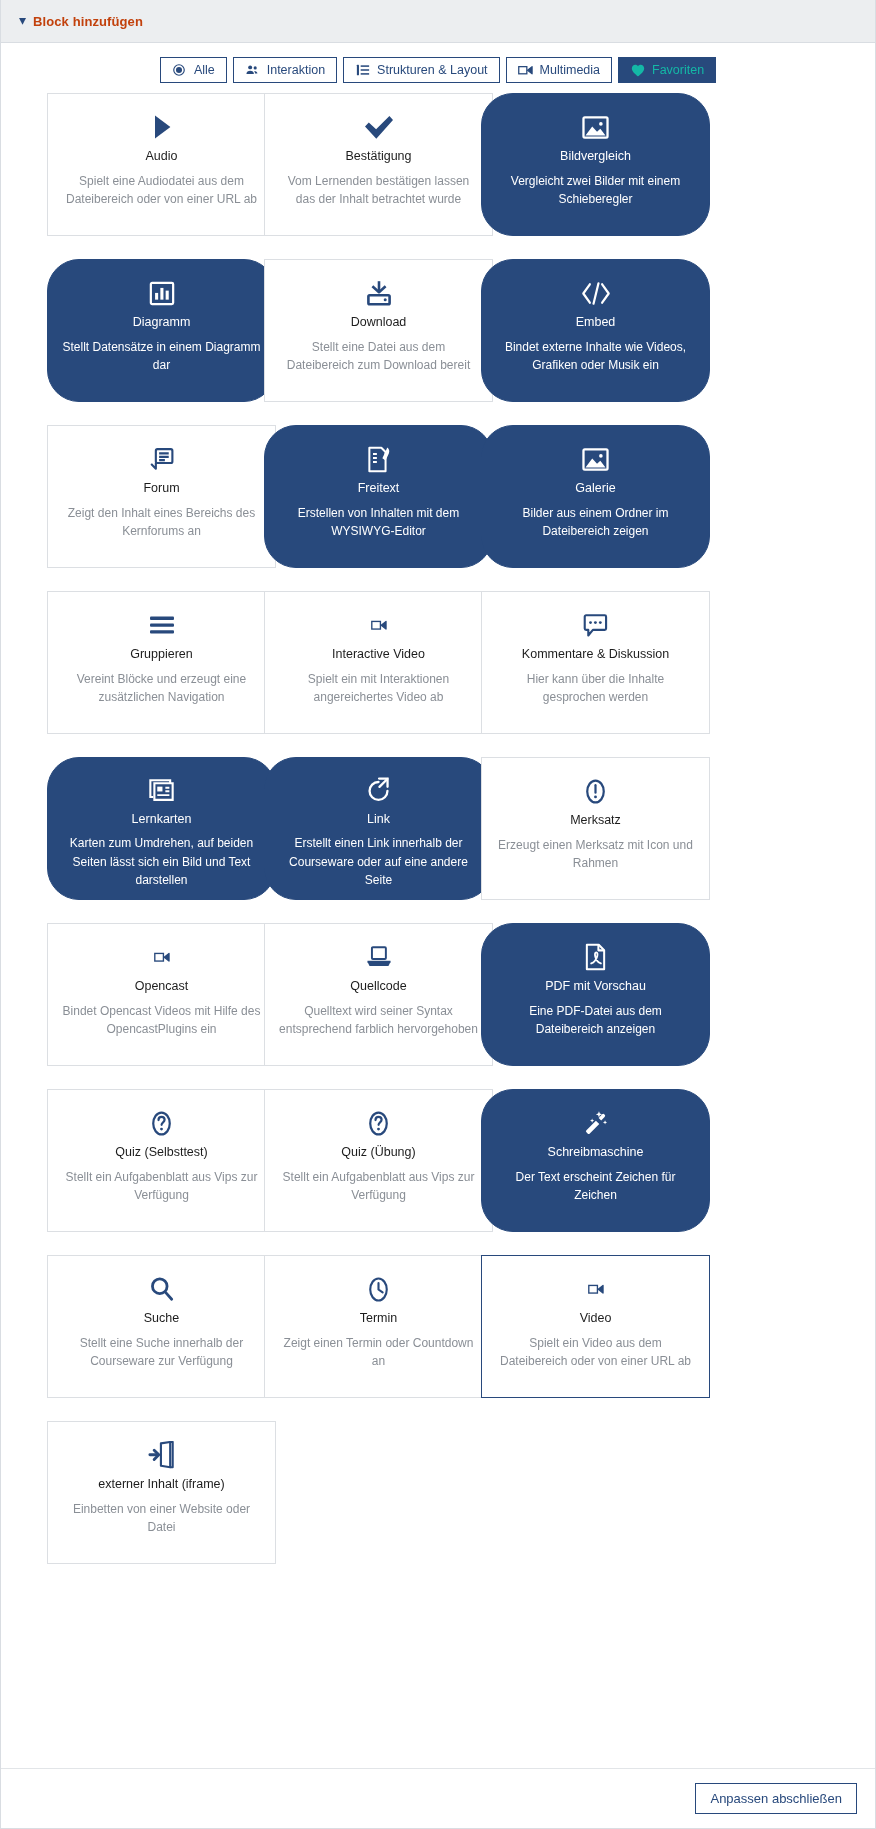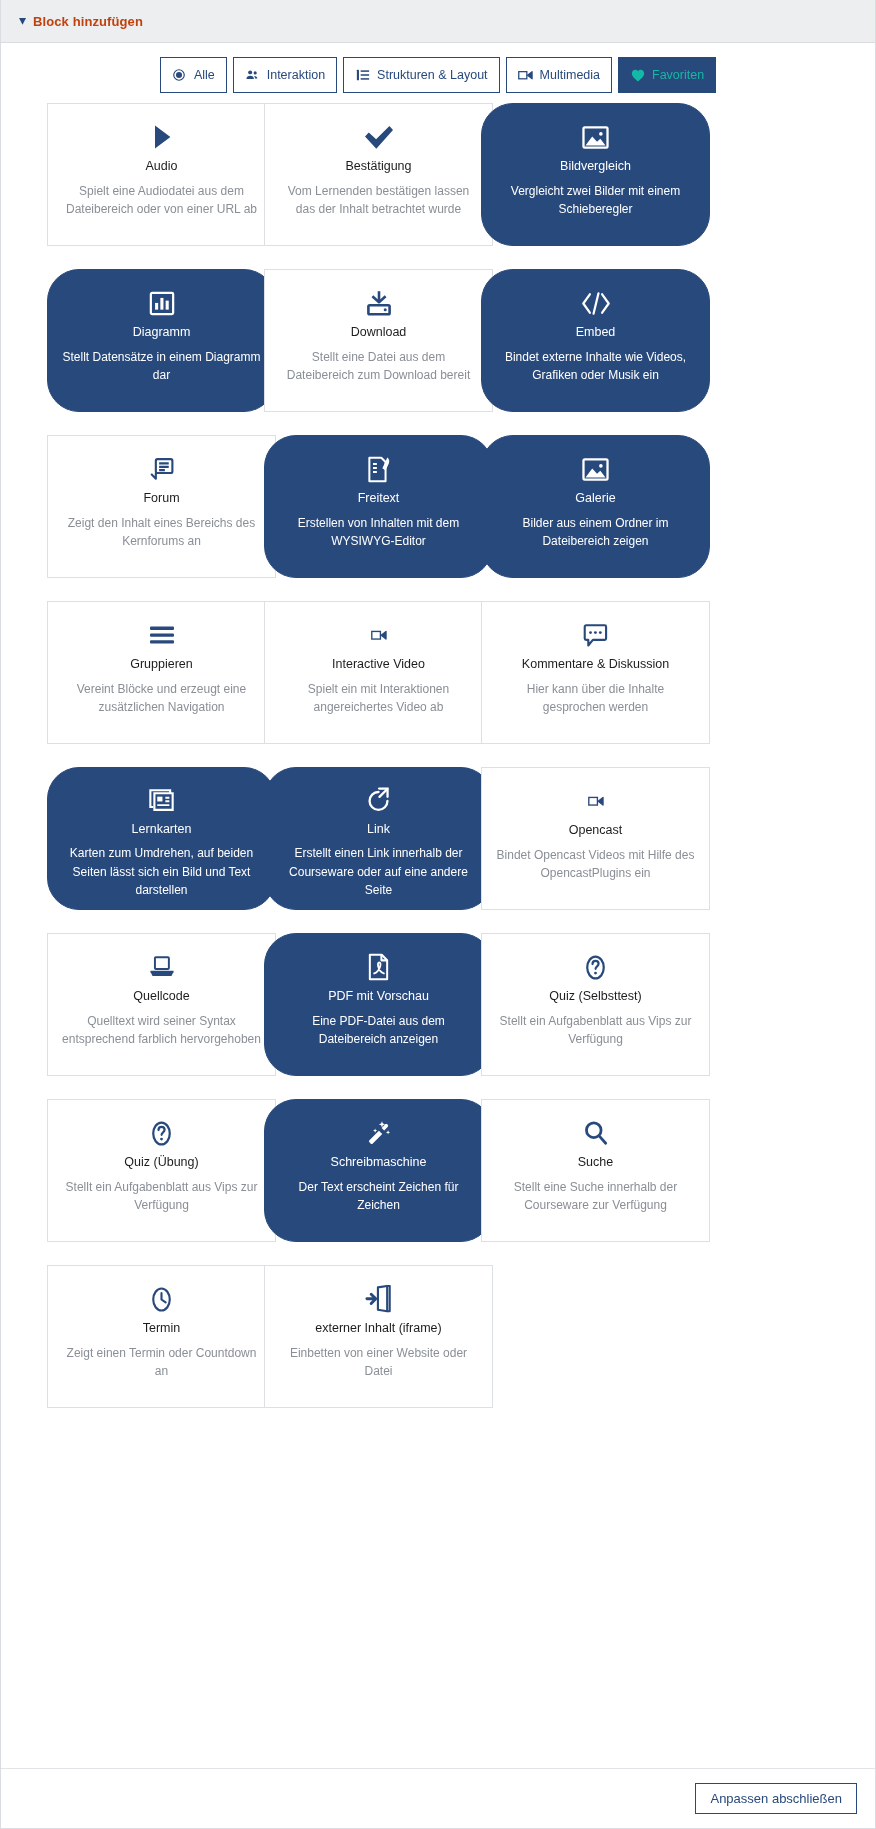--- a/index.html
+++ b/index.html
@@ -50,21 +50,21 @@
     display: flex;
     justify-content: center;
     gap: 6px;
     padding: 14px 0 10px 0;
     flex: 0 0 auto;
   }
   .filter-btn {
     display: flex;
     align-items: center;
     gap: 7px;
-    height: 36px;
+    height: 26px;
     padding: 0 11px;
     border: 1px solid #28497c;
     background: #ffffff;
     color: #28497c;
     font-size: 12.5px;
     white-space: nowrap;
     cursor: pointer;
     border-radius: 0;
   }
   .filter-btn.active {
@@ -359,20 +359,31 @@
               <path d="M13 5.2A9.3 9.3 0 1 0 22.3 14.5"></path>
               <path d="M13.6 1.6h8.8v8.6"></path>
               <path d="M22.2 2 14 10.2"></path>
             </svg>
           </span>
           <div class="card-title">Link</div>
           <div class="card-desc">Erstellt einen Link innerhalb der Courseware oder auf eine andere Seite</div>
         </div>
         <div class="card">
           <span class="card-icon">
+            <svg width="25" height="25" viewBox="0 0 26 26" fill="none" stroke="currentColor" stroke-width="2.3">
+              <ellipse cx="13" cy="13" rx="8.6" ry="11.4"></ellipse>
+              <path d="M13 6.4v7.8" stroke-linecap="round"></path>
+              <circle cx="13" cy="18.6" r="1.5" fill="currentColor" stroke="none"></circle>
+            </svg>
+          </span>
+          <div class="card-title">Merksatz</div>
+          <div class="card-desc">Erzeugt einen Merksatz mit Icon und Rahmen</div>
+        </div>
+        <div class="card">
+          <span class="card-icon">
             <svg width="16" height="12" viewBox="0 0 26 18" fill="none" stroke="currentColor" stroke-width="2.2">
               <rect x="1.3" y="3.2" width="14" height="12.4"></rect>
               <path d="M16.6 9.4 24.4 3.2v12.4z" fill="currentColor" stroke-linejoin="round"></path>
             </svg>
           </span>
           <div class="card-title">Opencast</div>
           <div class="card-desc">Bindet Opencast Videos mit Hilfe des OpencastPlugins ein</div>
         </div>
         <div class="card">
           <span class="card-icon">
@@ -444,20 +455,30 @@
         <div class="card">
           <span class="card-icon">
             <svg width="25" height="25" viewBox="0 0 26 26" fill="none" stroke="currentColor" stroke-width="2.2">
               <ellipse cx="13" cy="13" rx="8.6" ry="11.4"></ellipse>
               <path d="M13 6.4V13l4.3 3" stroke-linecap="round"></path>
             </svg>
           </span>
           <div class="card-title">Termin</div>
           <div class="card-desc">Zeigt einen Termin oder Countdown an</div>
         </div>
+        <div class="card hover">
+          <span class="card-icon">
+            <svg width="16" height="12" viewBox="0 0 26 18" fill="none" stroke="currentColor" stroke-width="2.2">
+              <rect x="1.3" y="3.2" width="14" height="12.4"></rect>
+              <path d="M16.6 9.4 24.4 3.2v12.4z" fill="currentColor" stroke-linejoin="round"></path>
+            </svg>
+          </span>
+          <div class="card-title">Video</div>
+          <div class="card-desc">Spielt ein Video aus dem Dateibereich oder von einer URL ab</div>
+        </div>
         <div class="card">
           <span class="card-icon">
             <svg width="27" height="28" viewBox="0 0 28 29" fill="none" stroke="currentColor" stroke-width="2.2" stroke-linejoin="round">
               <path d="M13.4 2.4 23 1v26.2l-9.6-1.6z"></path>
               <path d="M23 1h2.6v26.2H23"></path>
               <path d="M2 14.3h8" stroke-width="3" stroke-linecap="round"></path>
               <path d="m6.4 9.6 4.8 4.7-4.8 4.8" stroke-width="3" stroke-linecap="round"></path>
             </svg>
           </span>
           <div class="card-title">externer Inhalt (iframe)</div>

